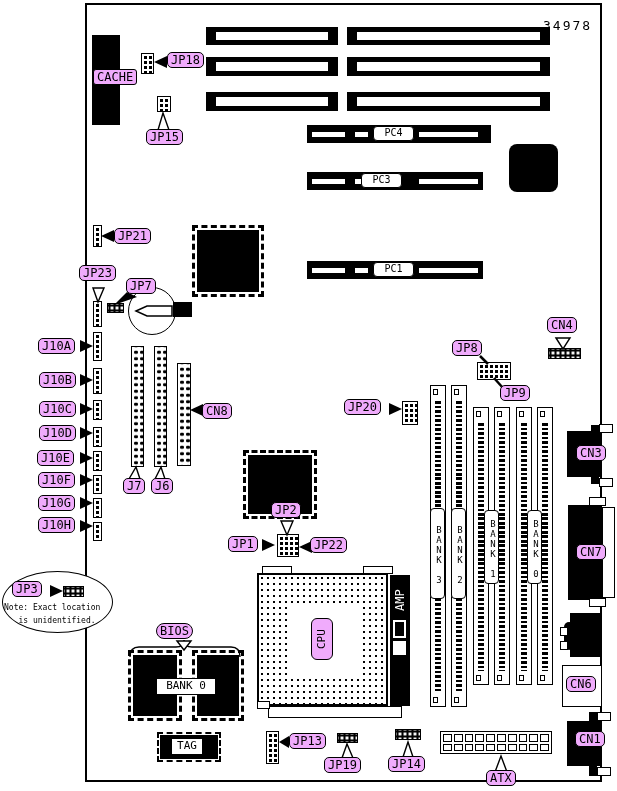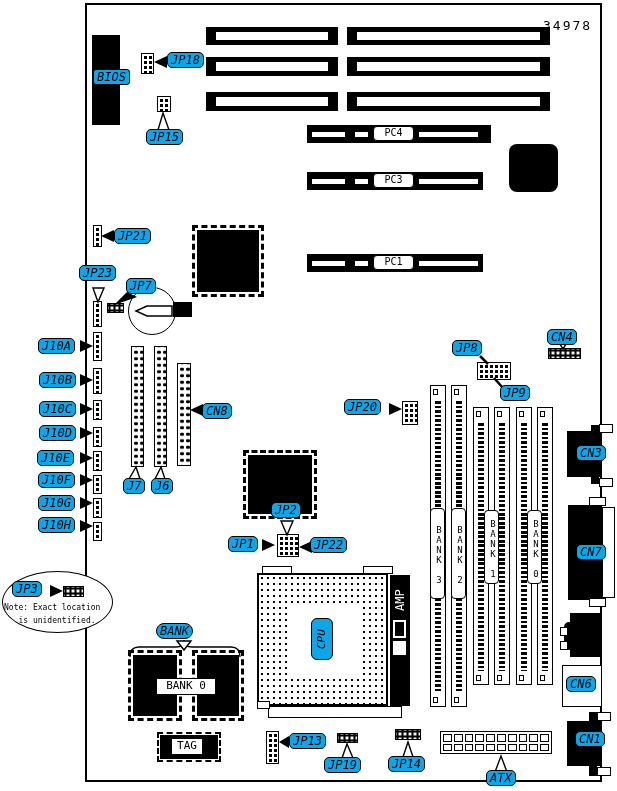--- a/index.html
+++ b/index.html
@@ -1,22 +1,22 @@
 <!DOCTYPE html>
 <html><head>
 <meta charset="utf-8">
 <style>
   html,body{margin:0;padding:0;background:#fff;}
   #stage{position:relative;width:617px;height:791px;background:#fff;overflow:hidden;
          font-family:"DejaVu Sans Mono",monospace;color:#000;}
   .abs{position:absolute;box-sizing:border-box;}
   .board{border:2px solid #000;background:#fff;z-index:1;}
   .blk{background:#000;}
-  .lbl{position:absolute;box-sizing:border-box;background:#0ea5e9;border:1.5px solid #000;border-radius:5px;
-       font-size:12px;line-height:14px;padding:0 3px;white-space:nowrap;z-index:6;font-style:italic;}
+  .lbl{position:absolute;box-sizing:border-box;background:#f0abfc;border:1.5px solid #000;border-radius:5px;
+       font-size:12px;line-height:14px;padding:0 3px;white-space:nowrap;z-index:6;}
   .sq{border-radius:3px;}
   .pins{background-color:#fff;border:1.5px solid #000;
         background-image:radial-gradient(#000 1.5px,transparent 1.6px);
         background-size:5px 5px;background-position:1px 1px;z-index:3;}
   .pins-dark{background-color:#000;border:1px solid #000;
         background-image:radial-gradient(#fff 1.4px,transparent 1.5px);
         background-size:5px 5px;background-position:1.5px 1.5px;z-index:3;}
   .idc{background-color:#fff;border:1.5px solid #000;
         background-image:radial-gradient(#000 1.7px,transparent 1.8px);
         background-size:6px 6.5px;background-position:1px 2px;z-index:3;}
@@ -53,21 +53,21 @@
 </head>
 <body>
 
 <div id="stage">
 
   <div class="abs board" style="left:85px;top:3px;width:517px;height:779px;"></div>
 
   <div class="docnum" style="left:543px;top:18px;">34978</div>
 
   <div class="abs blk" style="left:92px;top:35px;width:28px;height:90px;z-index:2;"></div>
-  <div class="lbl sq" style="left:93px;top:69px;">BIOS</div>
+  <div class="lbl sq" style="left:93px;top:69px;">CACHE</div>
 
   <div class="abs pins" style="left:141px;top:53px;width:13px;height:21px;"></div>
   <div class="lbl" style="left:167px;top:52px;">JP18</div>
   <div class="tri l" style="left:154px;top:56px;"></div>
 
   <div class="abs pins" style="left:157px;top:96px;width:14px;height:16px;"></div>
   <div class="lbl" style="left:146px;top:129px;">JP15</div>
 
   <div class="abs isa" style="left:206px;top:27px;width:132px;height:18px;">
       <div class="stripe"></div>
@@ -90,24 +90,24 @@
 
   <div class="abs pci" style="left:307px;top:125px;width:184px;height:18px;">
     <div class="s" style="left:5px;width:33px;"></div>
       <div class="s" style="left:48px;width:13px;"></div>
     <div class="pci-lbl" style="left:66px;width:41px;">PC4</div>
     <div class="s" style="left:112px;width:59px;"></div>
   </div>
   <div class="abs pci" style="left:307px;top:172px;width:176px;height:18px;">
     <div class="s" style="left:5px;width:33px;"></div>
       <div class="s" style="left:48px;width:13px;"></div>
-    <div class="pci-lbl" style="left:66px;width:41px;">PC3</div>
+    <div class="pci-lbl" style="left:54px;width:41px;">PC3</div>
     <div class="s" style="left:112px;width:59px;"></div>
   </div>
-  <div class="abs pci" style="left:307px;top:254px;width:176px;height:18px;">
+  <div class="abs pci" style="left:307px;top:261px;width:176px;height:18px;">
     <div class="s" style="left:5px;width:33px;"></div>
       <div class="s" style="left:48px;width:13px;"></div>
     <div class="pci-lbl" style="left:66px;width:41px;">PC1</div>
     <div class="s" style="left:112px;width:59px;"></div>
   </div>
 
   <div class="abs qfp" style="left:197px;top:230px;width:62px;height:62px;"></div>
   <div class="abs blk" style="left:509px;top:144px;width:49px;height:48px;border-radius:8px;z-index:2;"></div>
   <div class="abs qfp" style="left:248px;top:455px;width:64px;height:59px;"></div>
 
@@ -156,21 +156,21 @@
   <div class="lbl" style="left:123px;top:478px;">J7</div>
   <div class="lbl" style="left:151px;top:478px;">J6</div>
   <div class="abs idc" style="left:177px;top:363px;width:14px;height:103px;"></div>
   <div class="lbl" style="left:202px;top:403px;">CN8</div>
   <div class="tri l" style="left:190px;top:404px;"></div>
 
   <div class="abs pins" style="left:477px;top:362px;width:34px;height:18px;"></div>
   <div class="lbl" style="left:452px;top:340px;">JP8</div>
   <div class="lbl" style="left:500px;top:385px;">JP9</div>
 
-  <div class="lbl" style="left:547px;top:329px;">CN4</div>
+  <div class="lbl" style="left:547px;top:317px;">CN4</div>
   <div class="abs pins-dark" style="left:548px;top:348px;width:33px;height:11px;"></div>
 
   <div class="lbl" style="left:344px;top:399px;">JP20</div>
   <div class="tri r" style="left:389px;top:403px;"></div>
   <div class="abs pins" style="left:402px;top:401px;width:16px;height:24px;"></div>
 
   <div class="abs dimm" style="left:430px;top:385px;width:16px;height:322px;">
       <div class="bar"></div>
       <div class="key"></div>
       <div class="key2"></div>
@@ -219,21 +219,21 @@
   <div class="abs" style="left:393px;top:620px;width:13px;height:18px;border:2px solid #fff;z-index:3;"></div>
   <div class="abs" style="left:393px;top:641px;width:13px;height:14px;background:#fff;z-index:3;"></div>
 
   <div class="lbl" style="left:271px;top:502px;">JP2</div>
   <div class="abs pins" style="left:277px;top:534px;width:22px;height:23px;"></div>
   <div class="lbl" style="left:228px;top:536px;">JP1</div>
   <div class="tri r" style="left:262px;top:539px;"></div>
   <div class="lbl" style="left:310px;top:537px;">JP22</div>
   <div class="tri l" style="left:299px;top:541px;"></div>
 
-  <div class="lbl" style="left:156px;top:623px;border-radius:8px;">BANK</div>
+  <div class="lbl" style="left:156px;top:623px;border-radius:8px;">BIOS</div>
   <div class="abs qfp" style="left:133px;top:655px;width:44px;height:61px;"></div>
   <div class="abs qfp" style="left:197px;top:655px;width:42px;height:61px;"></div>
   <div class="abs wbox" style="left:156px;top:678px;width:60px;height:17px;font-size:11px;line-height:14px;text-align:center;z-index:4;">BANK 0</div>
 
   <div class="abs blk" style="left:160px;top:735px;width:58px;height:24px;outline:2px dashed #000;outline-offset:1px;z-index:2;"></div>
   <div class="abs wbox" style="left:171px;top:738px;width:32px;height:17px;font-size:11px;line-height:14px;text-align:center;z-index:4;">TAG</div>
 
   <div class="abs pins" style="left:266px;top:731px;width:13px;height:33px;"></div>
   <div class="lbl" style="left:289px;top:733px;">JP13</div>
   <div class="tri l" style="left:279px;top:736px;border-right-width:10px;"></div>

